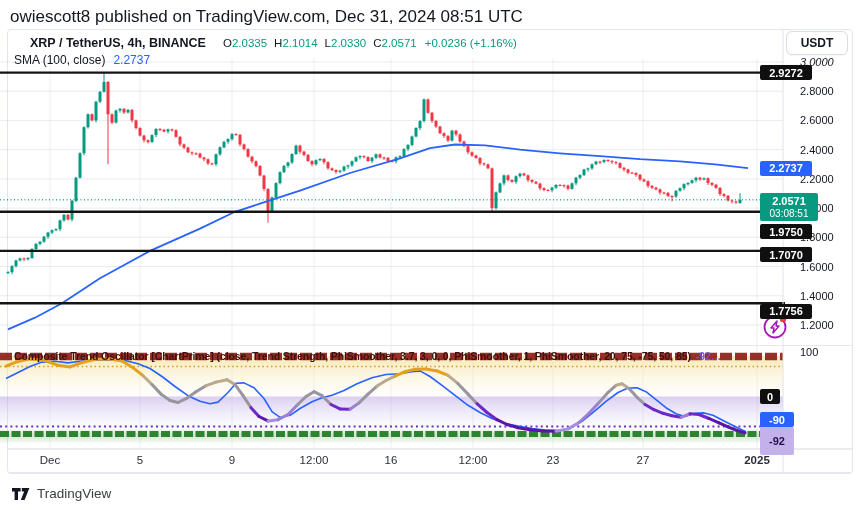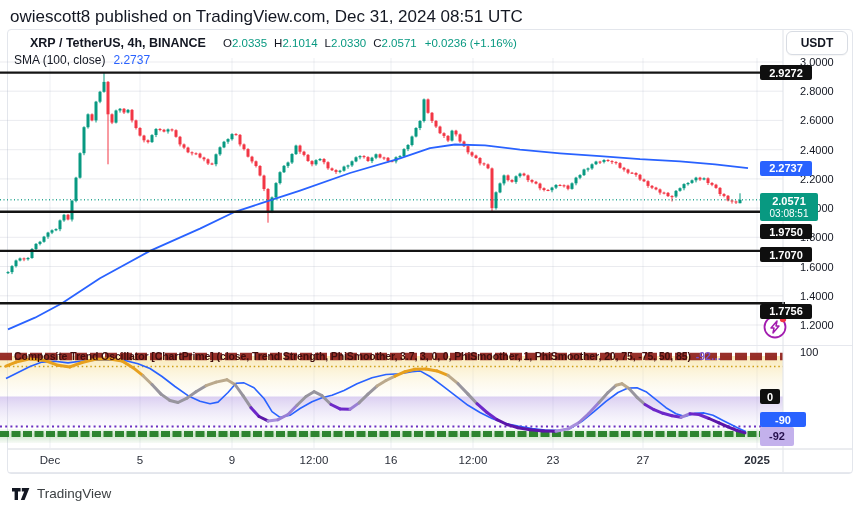--- a/index.html
+++ b/index.html
@@ -19,23 +19,23 @@
   .usdt-btn{left:786px;top:31px;width:60px;height:22px;border:1px solid #d8dce3;border-radius:6px;
     background:#fff;color:#131722;font-size:12px;font-weight:600;display:flex;align-items:center;
     justify-content:center;z-index:3;box-shadow:0 1px 1px rgba(0,0,0,.04);cursor:pointer;}
   .tick{color:#131722;font-size:11px;z-index:2;left:800px;white-space:nowrap;}
   .badge{left:760px;border-radius:2px;color:#fff;font-size:11px;font-weight:700;z-index:4;
     display:flex;align-items:center;justify-content:center;white-space:nowrap;}
   .badge.black{background:#0f0f0f;width:52px;height:15px;}
   .badge.blue{background:#2962ff;width:52px;height:15px;}
   .badge.green{background:#089981;width:58px;height:28px;flex-direction:column;line-height:1.15;}
   .badge.green .sub{font-weight:400;font-size:10px;}
-  .badge.purple{background:#c3b1ec;color:#26104d;width:34px;height:19px;}
+  .badge.purple{background:#c3b1ec;color:#26104d;width:34px;height:28px;}
   .badge.small{width:20px;height:15px;}
-  .badge.w34{width:46px;height:15px;}
+  .badge.w34{width:34px;height:15px;}
   .osc-title{left:14px;top:350px;z-index:3;font-size:10.5px;white-space:nowrap;letter-spacing:-.1px;}
   .osc-title .t{color:#3f0e0e;font-weight:600;}
   .osc-title .v{color:#7a52cc;font-weight:700;margin-left:5px;}
   .tlabel{top:454px;font-size:11.5px;color:#2a2e39;z-index:2;width:60px;text-align:center;}
   .tlabel.bold{font-weight:700;}
   .osc100{left:800px;top:346px;font-size:11px;color:#131722;z-index:2;}
   .footer{left:12px;top:486px;z-index:3;display:flex;align-items:center;}
   .footer .brand{margin-left:6px;font-size:13.5px;font-weight:500;color:#3c4043;}
   .flash{left:760px;top:312px;z-index:3;cursor:pointer;}
 </style>
@@ -565,21 +565,21 @@
 
   <div class="abs usdt-btn">USDT</div>
 
   <div class="abs osc-title">
     <span class="t">Composite Trend Oscillator [ChartPrime] (close, Trend Strength, PhiSmoother, 3.7, 3, 0, 0, PhiSmoother, 1, PhiSmoother, 20, 75, -75, 50, 85)</span><span class="v">-92…</span>
   </div>
 
   <div class="abs osc100">100</div>
 
   <div id="price-axis">
-      <div class="abs tick" style="top: 56px;">3.0000</div>
+      <div class="abs tick" style="top: 56px; font-style: italic;">3.0000</div>
       <div class="abs tick" style="top: 85.2px;">2.8000</div>
       <div class="abs tick" style="top: 114.4px;">2.6000</div>
       <div class="abs tick" style="top: 143.7px;">2.4000</div>
       <div class="abs tick" style="top: 172.9px;">2.2000</div>
       <div class="abs tick" style="top: 202.1px;">2.0000</div>
       <div class="abs tick" style="top: 231.3px;">1.8000</div>
       <div class="abs tick" style="top: 260.5px;">1.6000</div>
       <div class="abs tick" style="top: 289.8px;">1.4000</div>
       <div class="abs tick" style="top: 319px;">1.2000</div>
       <div class="abs badge black" style="top: 65.1px;">2.9272</div>

